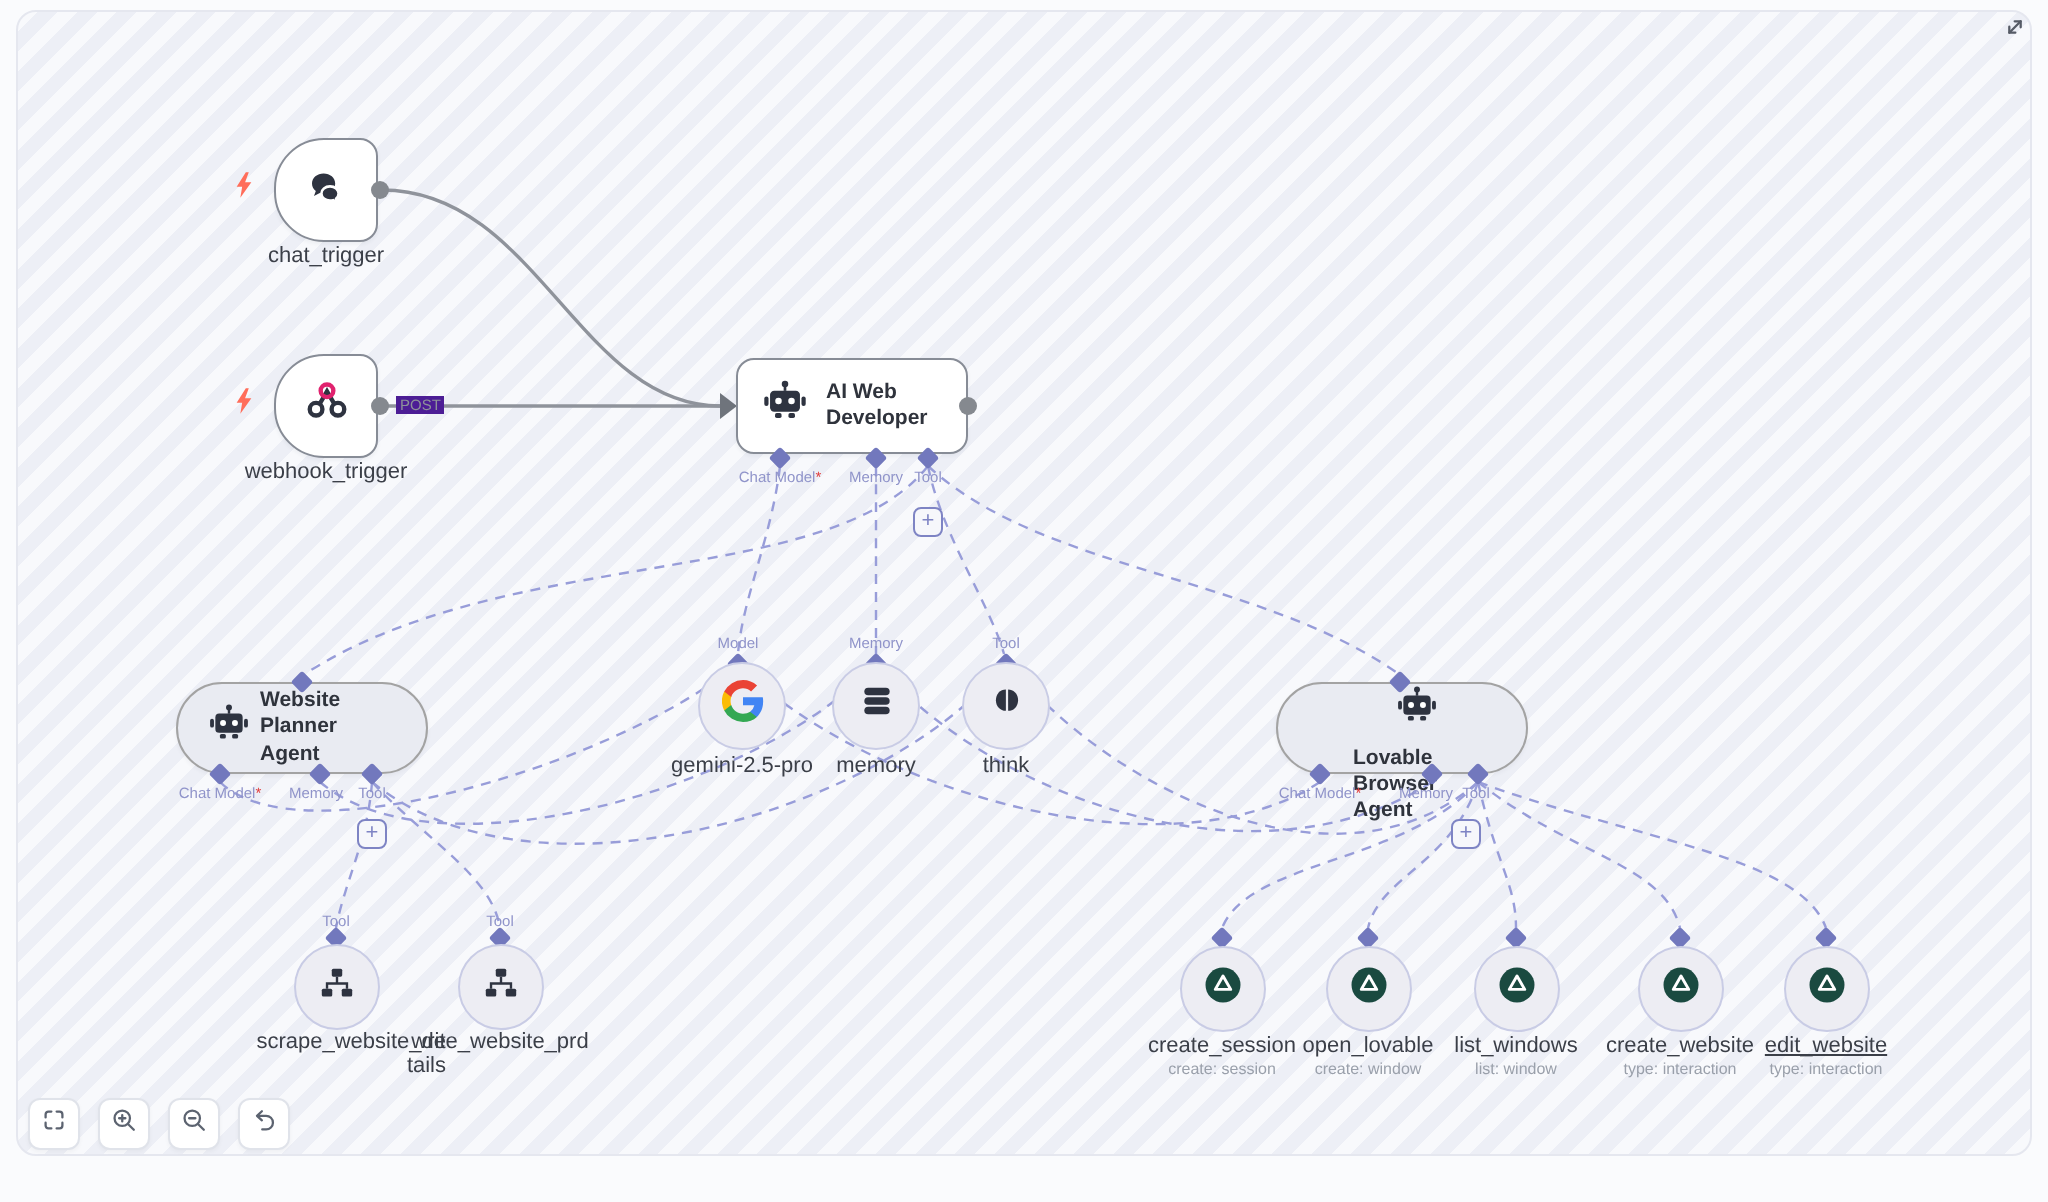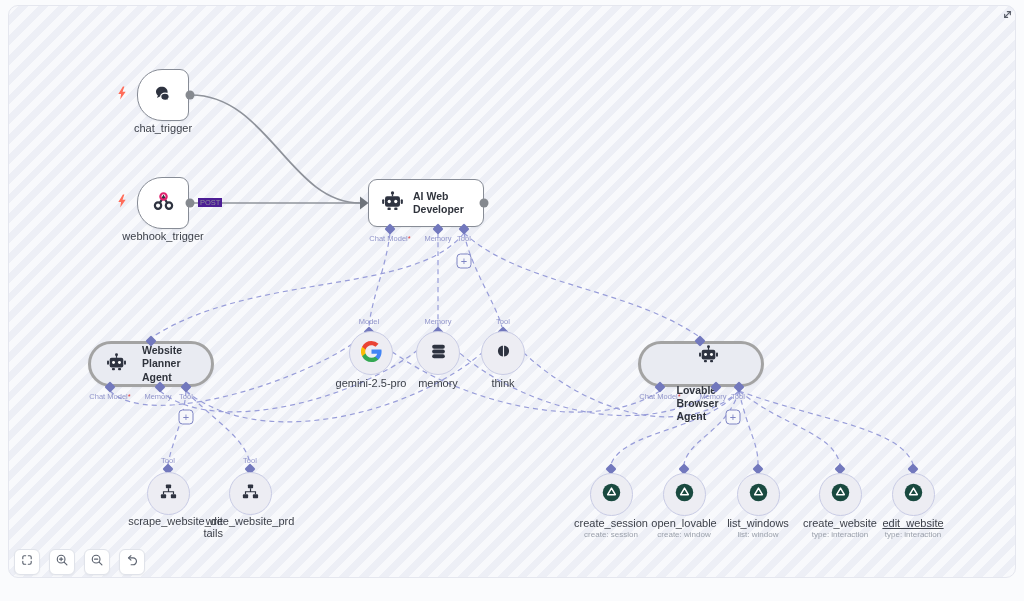--- a/index.html
+++ b/index.html
@@ -20,22 +20,22 @@
     width:52px;height:52px;background:#fff;border:1.6px solid #878c96;
     border-radius:25px 9px 9px 25px;display:flex;align-items:center;justify-content:center;
     box-shadow:0 1px 2px rgba(40,45,60,.06);
   }
   .main-agent{
     width:116px;height:48px;background:#fff;border:1.6px solid #878c96;border-radius:9px;
     display:flex;align-items:center;gap:9px;padding-left:13px;
     box-shadow:0 1px 2px rgba(40,45,60,.06);
   }
   .pill{
-    width:126px;height:46px;background:#e9ebf2;border:3px solid #a3a3a3;border-radius:23px;
-    display:flex;align-items:center;gap:15px;padding-left:15px;
+    width:126px;height:46px;background:#e9ebf2;border:1px solid #a3a3a3;border-radius:23px;
+    display:flex;align-items:center;gap:5px;padding-left:15px;
     box-shadow:0 1px 2px rgba(40,45,60,.05);
   }
   .agent-title{font-size:10.5px;line-height:1.25;font-weight:bold;color:#2f333c;width:64px;}
   .circle{
     border-radius:50%;background:#ededf3;border:1px solid #c9cce5;
     display:flex;align-items:center;justify-content:center;
   }
   .circle.sub{width:44px;height:44px;}
   .circle.tool{width:43px;height:43px;}
   .node-label{

